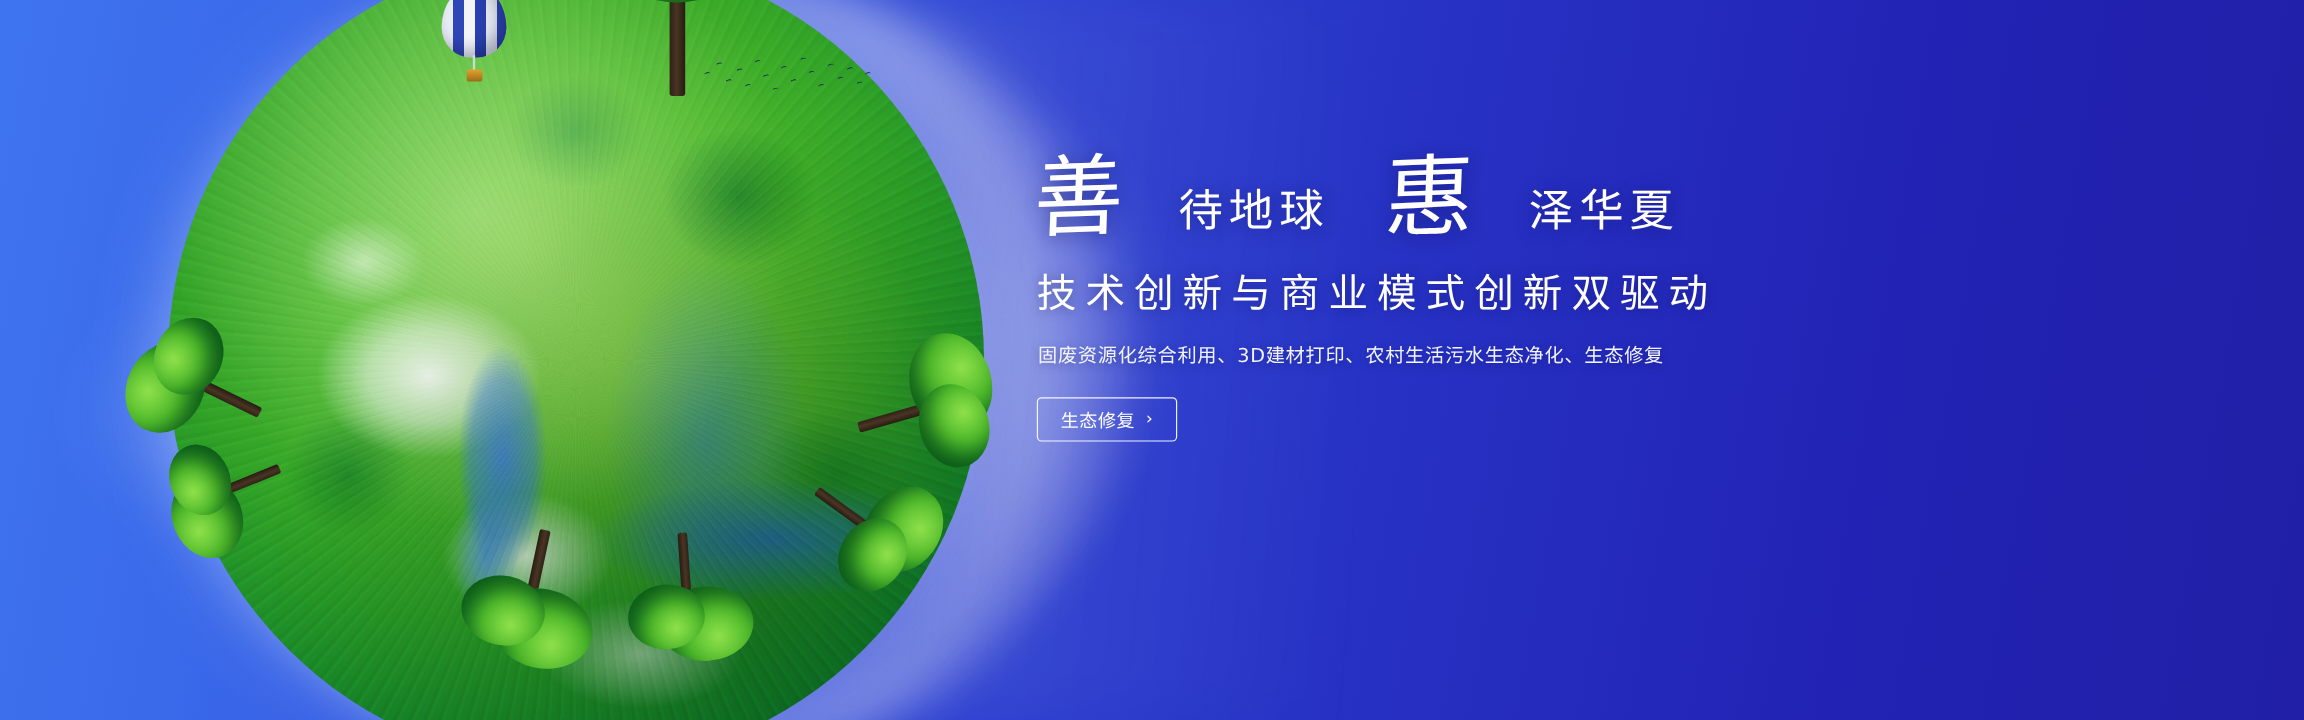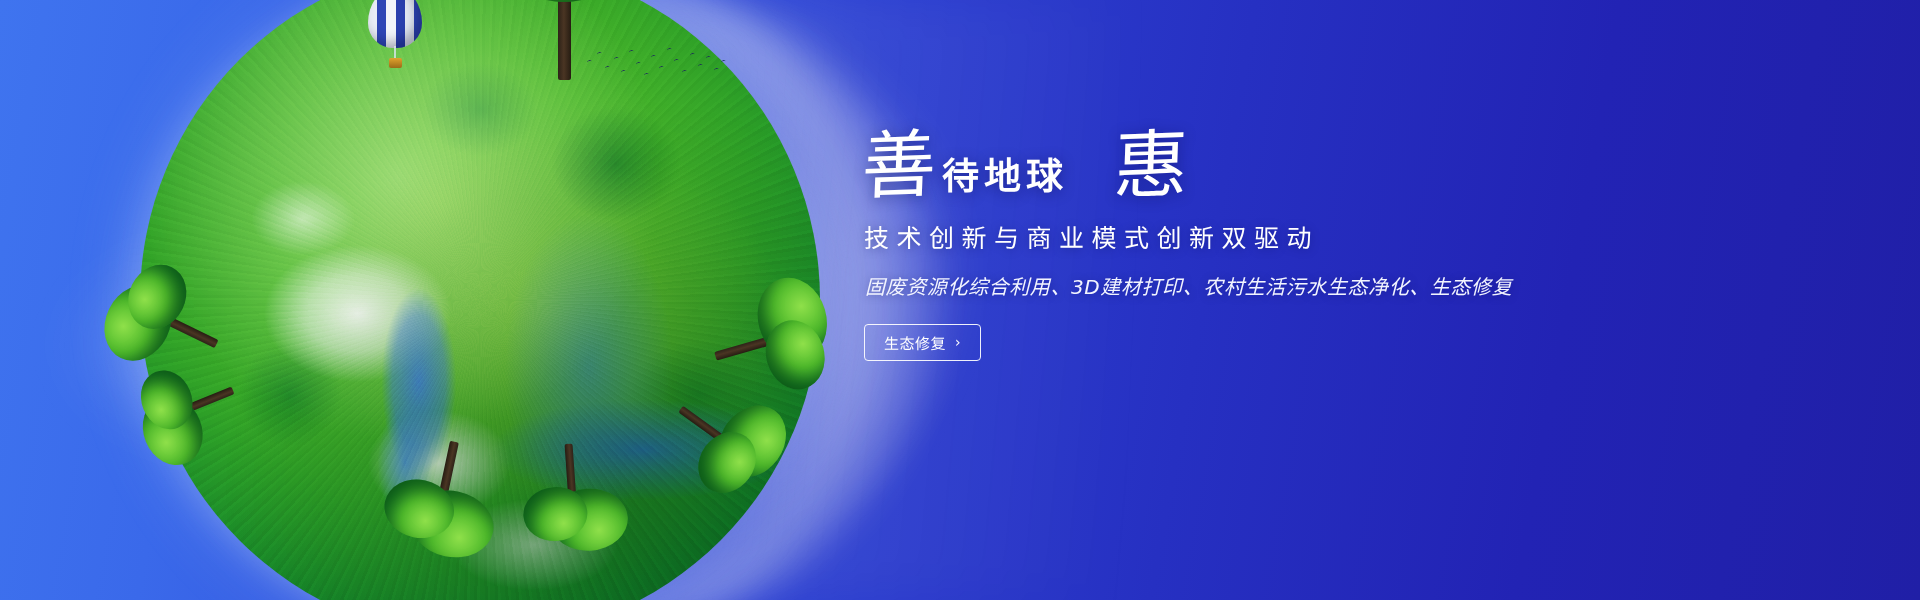--- a/index.html
+++ b/index.html
@@ -287,47 +287,47 @@
     font-weight: 400;
     letter-spacing: 0;
     transform: skewX(-4deg) rotate(-2deg);
     display: inline-block;
     margin-right: 6px;
   }
   .hl-rest {
     font-family: "DejaVu Serif", "Liberation Serif", serif;
     font-size: 37px;
     line-height: 1;
-    font-weight: 700;
+    font-weight: 400;
     letter-spacing: 5px;
     position: relative;
     top: -2px;
+    margin-left: 40px;
   }
 
   .subtitle {
     margin: 16px 0 0 2px;
     font-family: "DejaVu Sans", "Liberation Sans", sans-serif;
-    font-size: 25px;
+    font-size: 33px;
     font-weight: 300;
     letter-spacing: 7.5px;
     color: #ffffff;
     text-shadow: 0 1px 10px rgba(10,14,80,.4);
     white-space: nowrap;
   }
 
   .description {
     margin: 17px 0 0 3px;
     font-family: "DejaVu Sans", "Liberation Sans", sans-serif;
-    font-size: 20px;
+    font-size: 16px;
     font-weight: 400;
     letter-spacing: .6px;
     color: #f2f4ff;
     text-shadow: 0 1px 8px rgba(10,14,80,.35);
     white-space: nowrap;
-    font-style: italic;
   }
 
   .cta-row { margin-top: 24px; margin-left: 2px; }
   .cta-button {
     display: inline-flex;
     align-items: center;
     justify-content: center;
     gap: 9px;
     width: 117px;
     height: 37px;
@@ -436,20 +436,21 @@
 
   <div class="content">
 
     <h1 class="headline">
       <span class="hl-group">
         <span class="hl-big">善</span>
         <span class="hl-rest">待地球</span>
       </span>
       <span class="hl-group">
         <span class="hl-big">惠</span>
+        <span class="hl-rest">泽华夏</span>
       </span>
     </h1>
 
     <div class="subtitle">技术创新与商业模式创新双驱动</div>
 
     <div class="description">固废资源化综合利用、3D建材打印、农村生活污水生态净化、生态修复</div>
 
     <div class="cta-row">
       <button class="cta-button">
         <span>生态修复</span>

